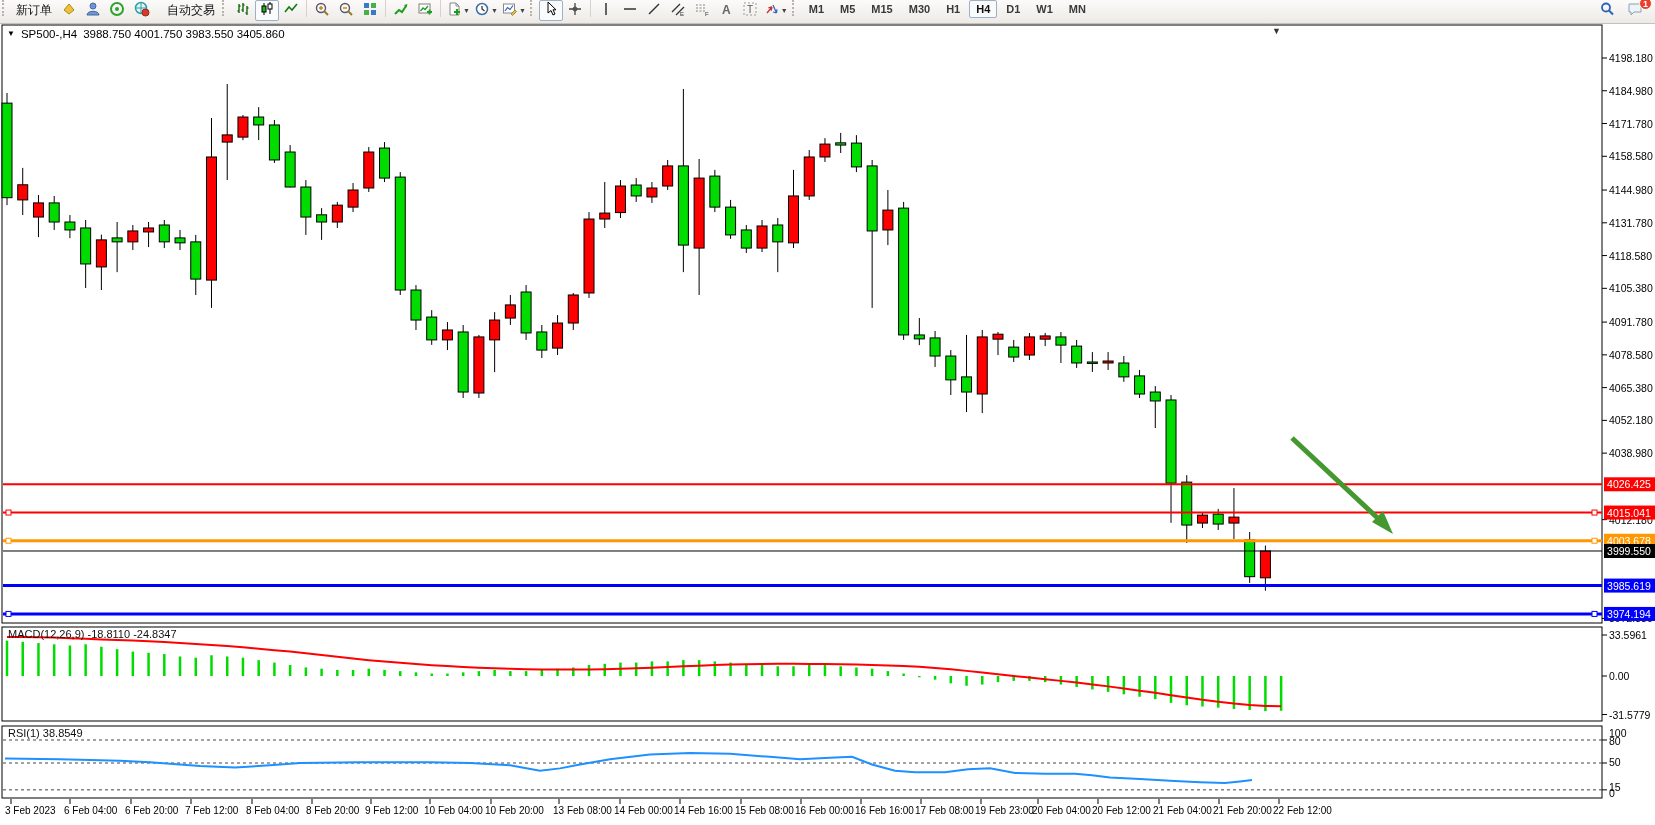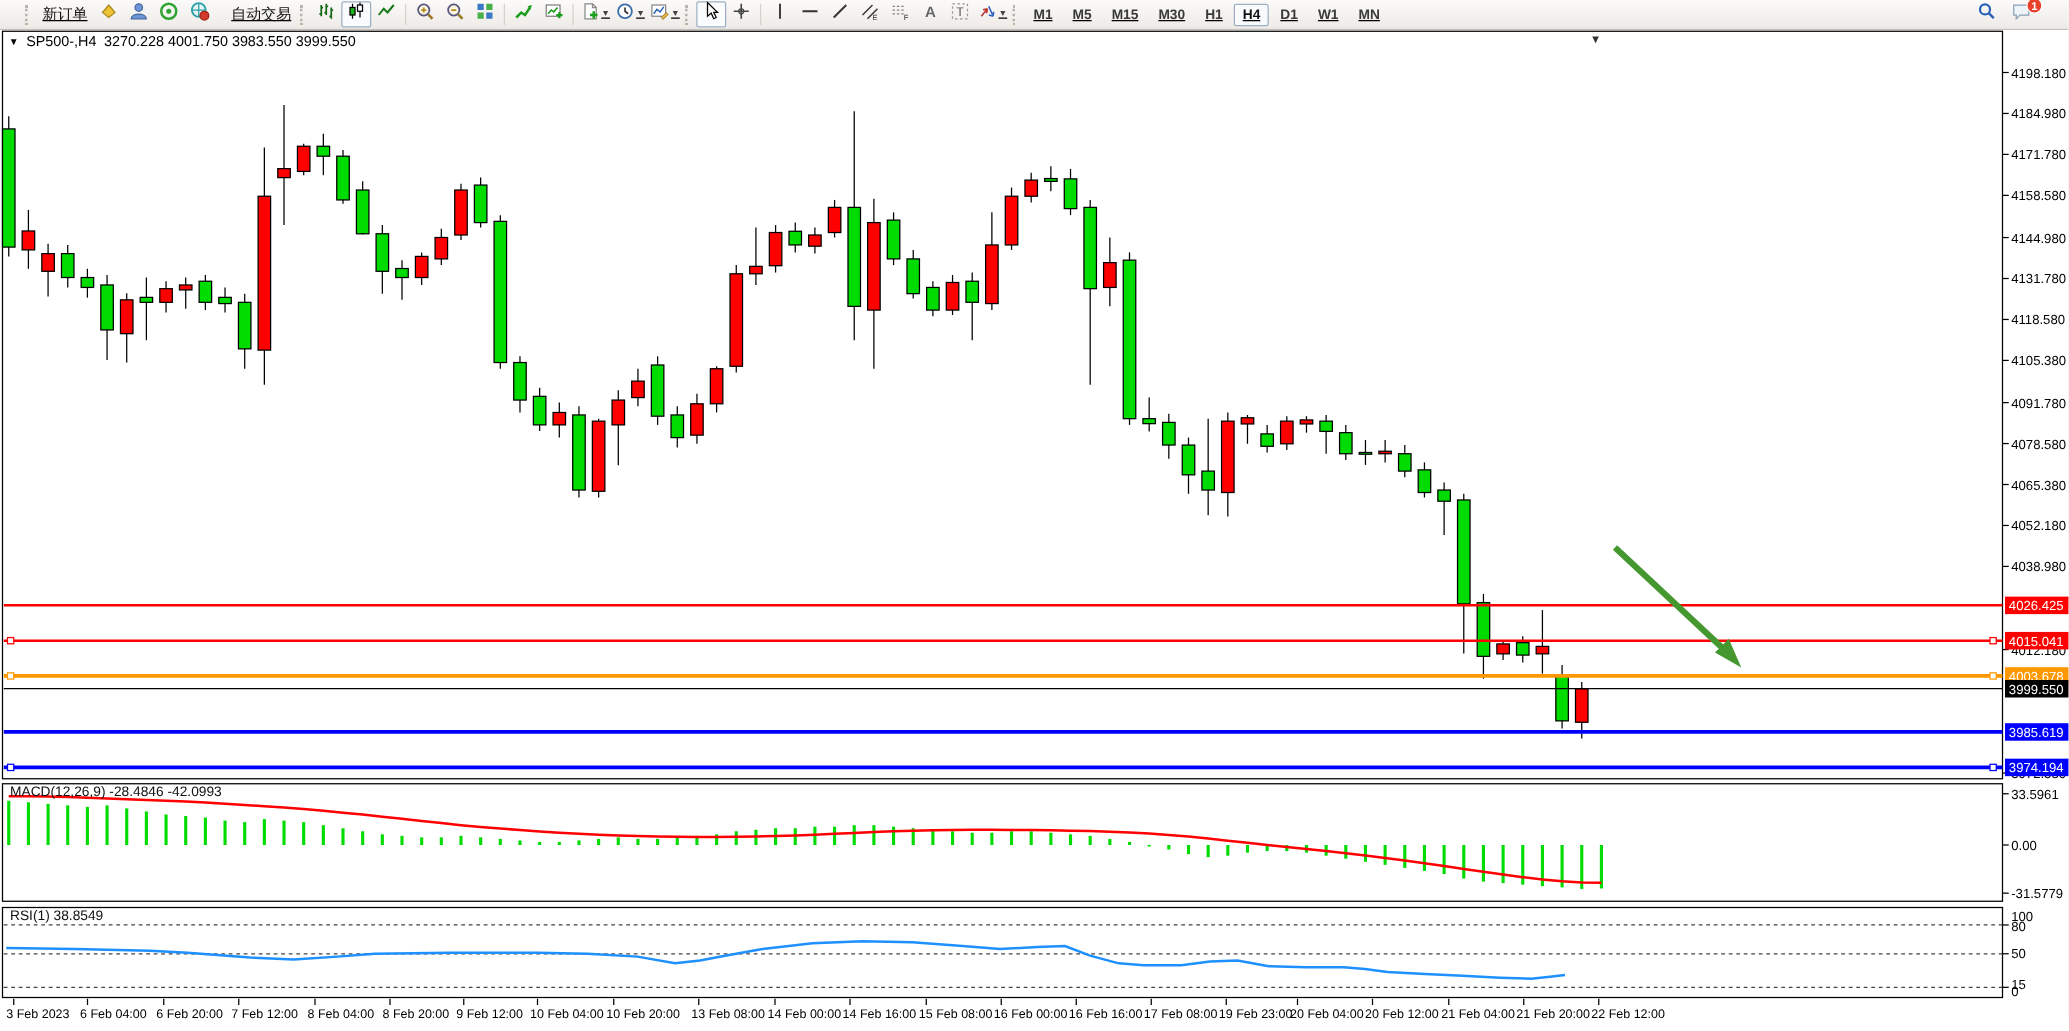--- a/index.html
+++ b/index.html
@@ -2,21 +2,21 @@
 <html><head>
 <meta charset="utf-8">
 <style>
   html,body{margin:0;padding:0;background:#e8e5e0;}
   *{box-sizing:border-box;}
   #app{position:relative;width:1655px;height:825px;background:#fff;overflow:hidden;
        font-family:"Liberation Sans",sans-serif;}
   
   .toolbar{position:absolute;top:0;left:0;width:1655px;height:24px;
            background:linear-gradient(#fcfbfa,#edeae6);border-bottom:1px solid #c6c2bb;
-           display:flex;align-items:center;padding:0 18px;z-index:6;text-decoration:underline;}
+           display:flex;align-items:flex-start;padding:0 0;z-index:6;}
   .tb-grip{width:6px;height:16px;border-left:2px dotted #b8b3ab;margin:0 3px 0 2px;}
   .tb-sep{width:1px;height:17px;background:#d6d2cb;margin:0 3px;}
   .tb-btn{height:21px;min-width:24px;display:flex;align-items:center;justify-content:center;
           border:1px solid transparent;border-radius:2px;padding:0 1px;}
   .tb-btn.active{background:#fafbfd;border-color:#9db0c4;}
   .tb-text{font-size:12px;color:#111;margin-left:17px;white-space:nowrap;}
   .dd{font-size:7px;color:#444;margin-left:1px;}
   .tf-btn{font-size:11px;font-weight:bold;color:#3a3a3a;padding:2px 6px;border:1px solid transparent;
           border-radius:2px;margin:0 1px;}
   .tf-btn.active{background:#f8fafc;border-color:#9db0c4;color:#111;}
@@ -248,27 +248,27 @@
               <path d="M2,3 h12 v8 h-7 l-3,3 v-3 h-2 z" fill="#EEF3F8" stroke="#8AA0B8"></path>
             </svg></span>
         <span class="badge">1</span>
       </div>
     </div>
   </div>
 
   <div class="chart-title">
     <span class="tri">▼</span>
     <span>SP500-,H4</span>
-    <span>3270.228 4001.750 3983.550 3999.550</span>
+    <span>3988.750 4001.750 3983.550 3405.860</span>
   </div>
   <span class="shift-marker">▼</span>
 
   <div class="ind-label" id="macd-label">
     <span>MACD(12,26,9)</span>
-    <span>-28.4846 -42.0993</span>
+    <span>-18.8110 -24.8347</span>
   </div>
   <div class="ind-label" id="rsi-label">
     <span>RSI(1)</span>
     <span>38.8549</span>
   </div>
 
   <svg id="chart-svg" width="1655" height="825">
       <g>
         <rect x="2" y="25" width="1600" height="598" fill="#fff" stroke="#000" stroke-width="1"></rect>
         <rect x="2" y="627" width="1600" height="94" fill="#fff" stroke="#000" stroke-width="1"></rect>

